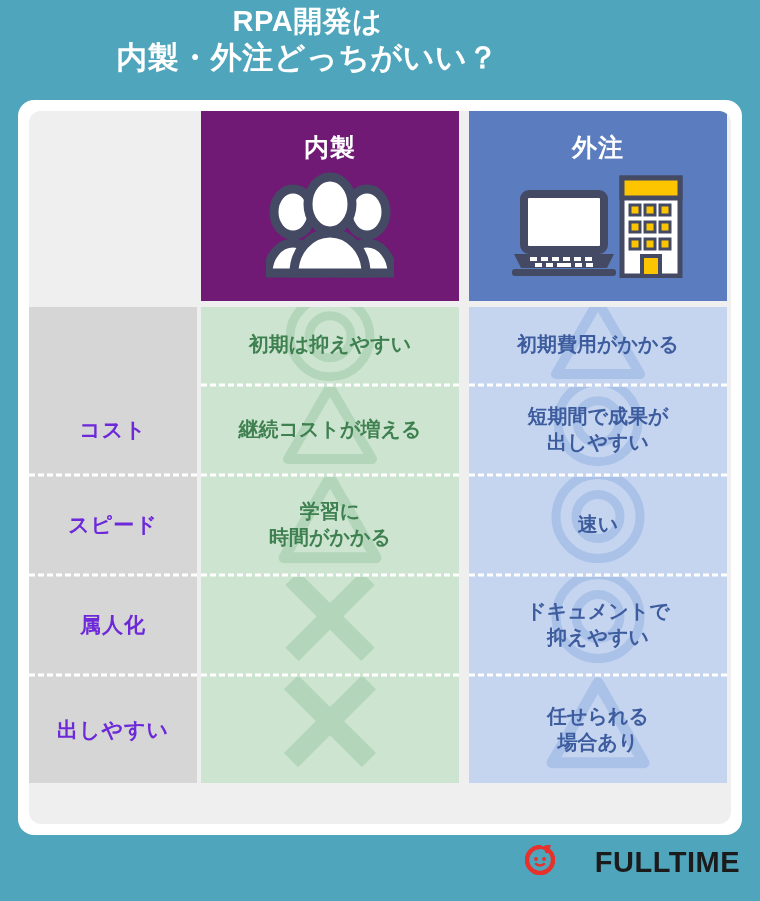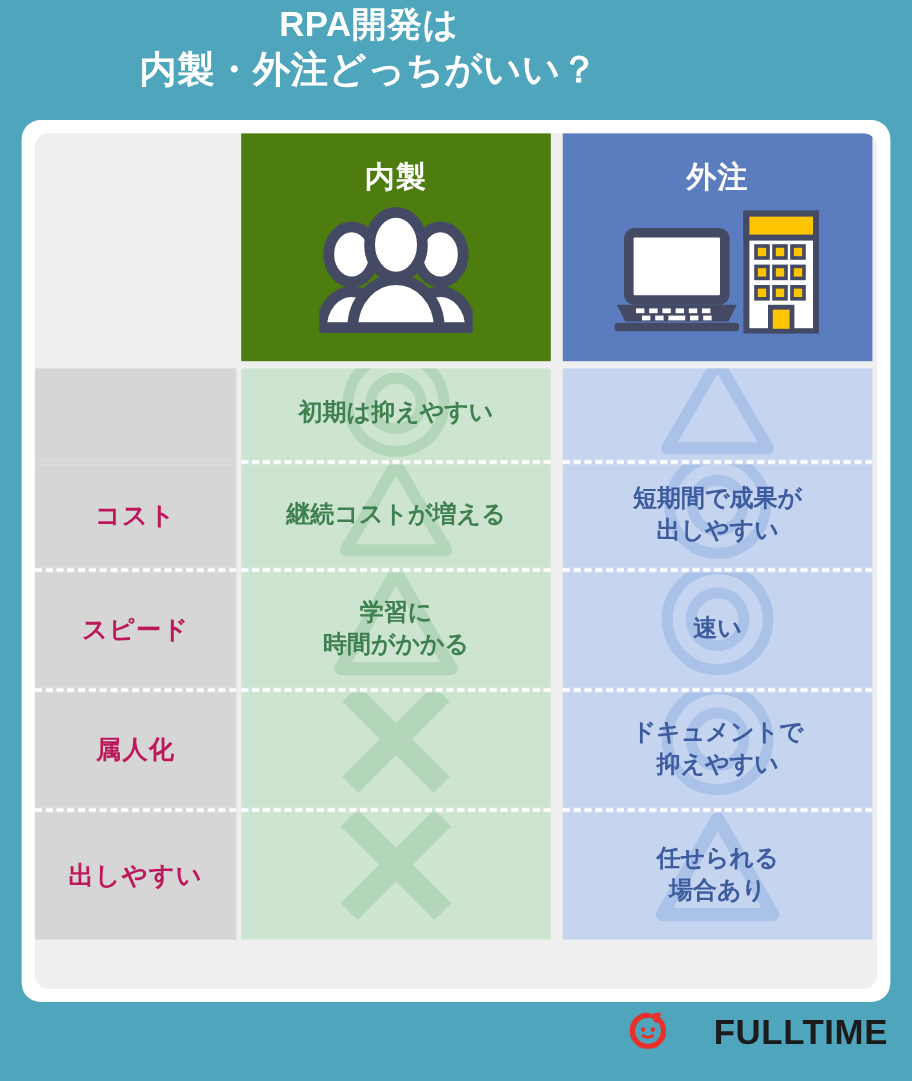--- a/index.html
+++ b/index.html
@@ -43,34 +43,34 @@
   }
   .gap { background:transparent; }
 
   
   .hdr {
     position:relative;
     display:flex; flex-direction:column;
     align-items:center; justify-content:flex-start;
     padding-top:20px;
   }
-  .hdr-green { background:#4d7c0f; }
+  .hdr-green { background:#701a75; }
   .hdr-blue  { background:#5b7cbe; }
   .hdr-label {
     color:#ffffff; font-size:25px; font-weight:bold;
     letter-spacing:1px;
   }
   .hdr-icon { margin-top:8px; }
   .hdr-corner { background:#efefef; }
 
   
   .lab {
     background:#d6d6d6;
     display:flex; align-items:center; justify-content:center;
-    color:#be185d; font-size:21px; font-weight:bold;
+    color:#6d28d9; font-size:21px; font-weight:bold;
     letter-spacing:1px;
   }
   .lab-spacer { background:#d6d6d6; }
   .lab-dash {
     background:#d6d6d6; position:relative;
   }
   .lab-dash::after {
     content:""; position:absolute; left:0; right:0; top:50%;
     transform:translateY(-50%);
     border-top:3px dashed #ffffff;
@@ -213,20 +213,21 @@
           </span>
           <span class="txt">初期は抑えやすい</span>
         </div>
         <div class="gap"></div>
         <div class="cell cell-blue">
           <span class="mark">
             <svg width="96" height="86" viewBox="0 0 96 86">
                 <path d="M48 8 L90 80 L6 80 Z" fill="none" stroke="#aac1e8" stroke-width="10" stroke-linejoin="round"></path>
               </svg>
           </span>
+          <span class="txt">初期費用がかかる</span>
         </div>
 
         <div class="lab-spacer"></div>
         <div class="gap"></div>
         <div class="row-dash-green"></div>
         <div class="gap"></div>
         <div class="row-dash-blue"></div>
 
         <div class="lab">コスト</div>
         <div class="gap"></div>

